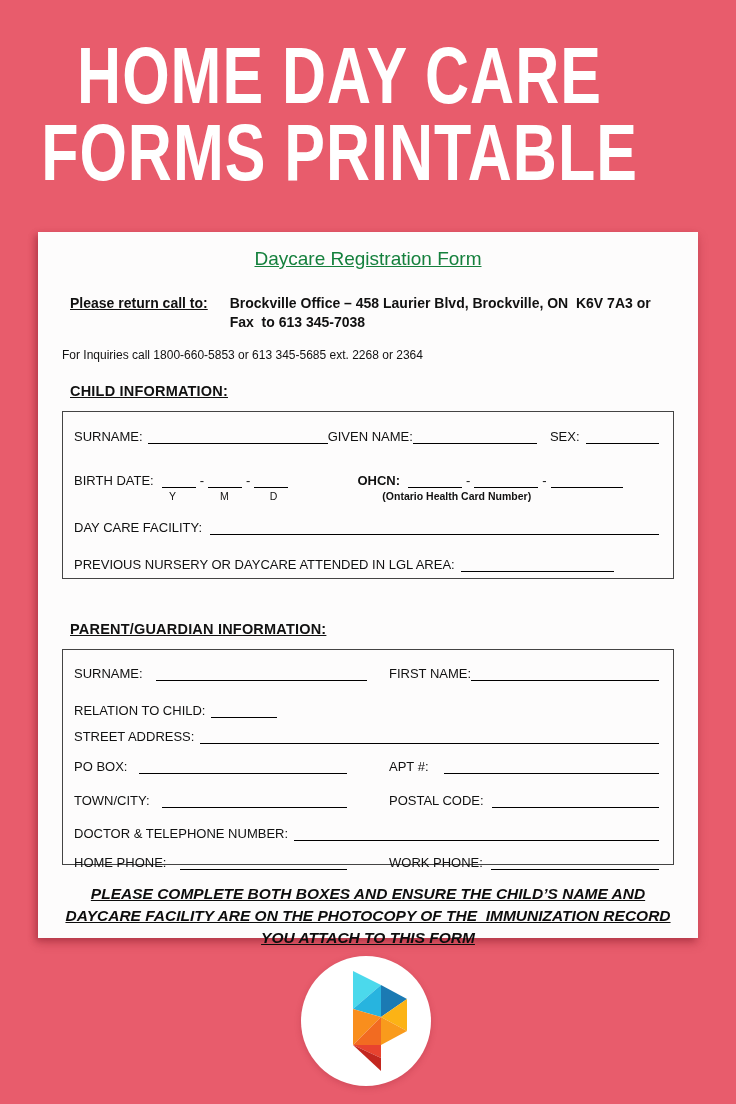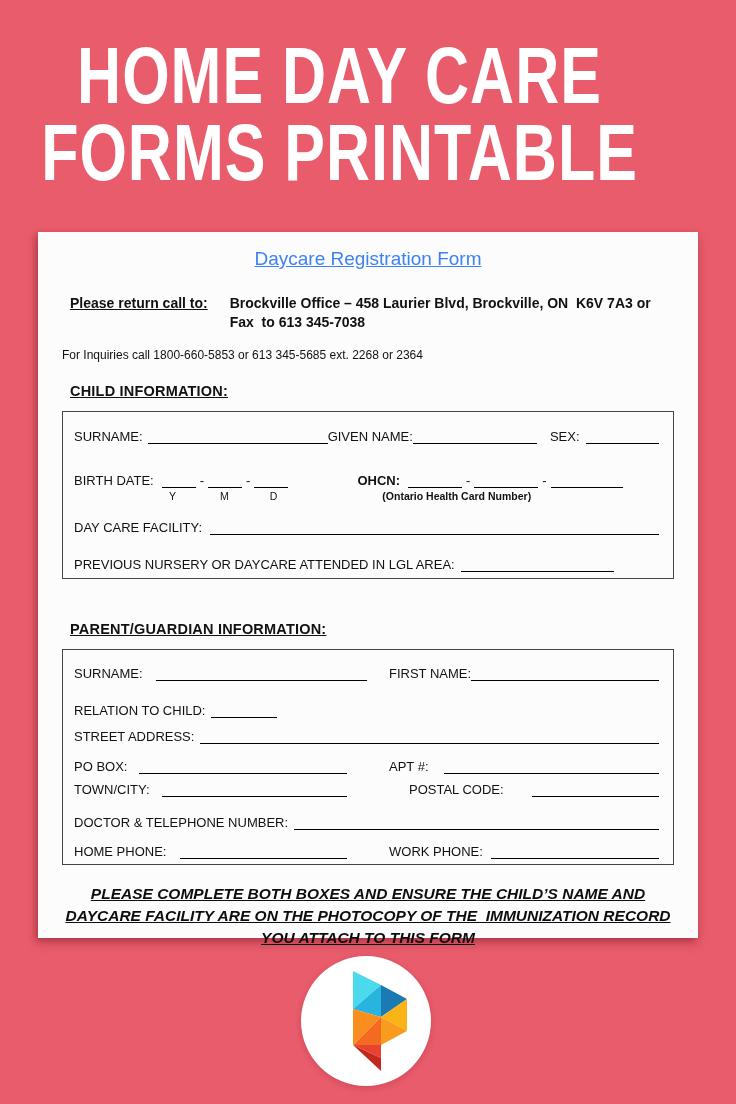--- a/index.html
+++ b/index.html
@@ -20,21 +20,21 @@
 
   
   .form-page{
     position:absolute;left:38px;top:232px;width:660px;height:706px;
     background:#FDFCFC;color:#111;
     box-shadow:-3px 3px 6px rgba(150,35,50,.45),0 5px 10px rgba(120,20,35,.25);
     box-sizing:border-box;
   }
   .form-heading{
     margin-top:16px;text-align:center;font-size:19px;font-weight:500;
-    text-decoration:underline;color:#3b82f6;
+    text-decoration:underline;color:#15803d;
   }
   .return-row{display:flex;margin:24px 18px 0 32px;font-size:14px;line-height:19px;}
   .return-label{font-weight:bold;text-decoration:underline;flex:0 0 auto;}
   .return-address{font-weight:bold;margin-left:22px;}
   .inquiries{margin:16px 18px 0 24px;font-size:12px;}
   .section-heading{
     margin:21px 18px 0 32px;font-size:14.5px;font-weight:bold;
     text-decoration:underline;letter-spacing:.2px;
   }
 
@@ -164,21 +164,21 @@
 
     <div class="frow" style="margin-top:15px;">
       <span class="cell" style="flex:0 0 315px;">
         <span class="lbl" data-bind="form.parent_section.po_box_label">PO BOX:</span>
         <span class="b grow" style="margin-left:12px;margin-right:42px;"></span>
       </span>
       <span class="lbl" data-bind="form.parent_section.apt_label">APT #:</span>
       <span class="b grow" style="margin-left:15px;"></span>
     </div>
 
-    <div class="frow" style="margin-top:8px;gap:20px;">
+    <div class="frow" style="margin-top:19px;">
       <span class="cell" style="flex:0 0 315px;">
         <span class="lbl" data-bind="form.parent_section.town_label">TOWN/CITY:</span>
         <span class="b grow" style="margin-left:12px;margin-right:42px;"></span>
       </span>
       <span class="lbl" data-bind="form.parent_section.postal_label">POSTAL CODE:</span>
       <span class="b grow" style="margin-left:8px;"></span>
     </div>
 
     <div class="frow" style="margin-top:18px;">
       <span class="lbl" data-bind="form.parent_section.doctor_label">DOCTOR &amp; TELEPHONE NUMBER:</span>

